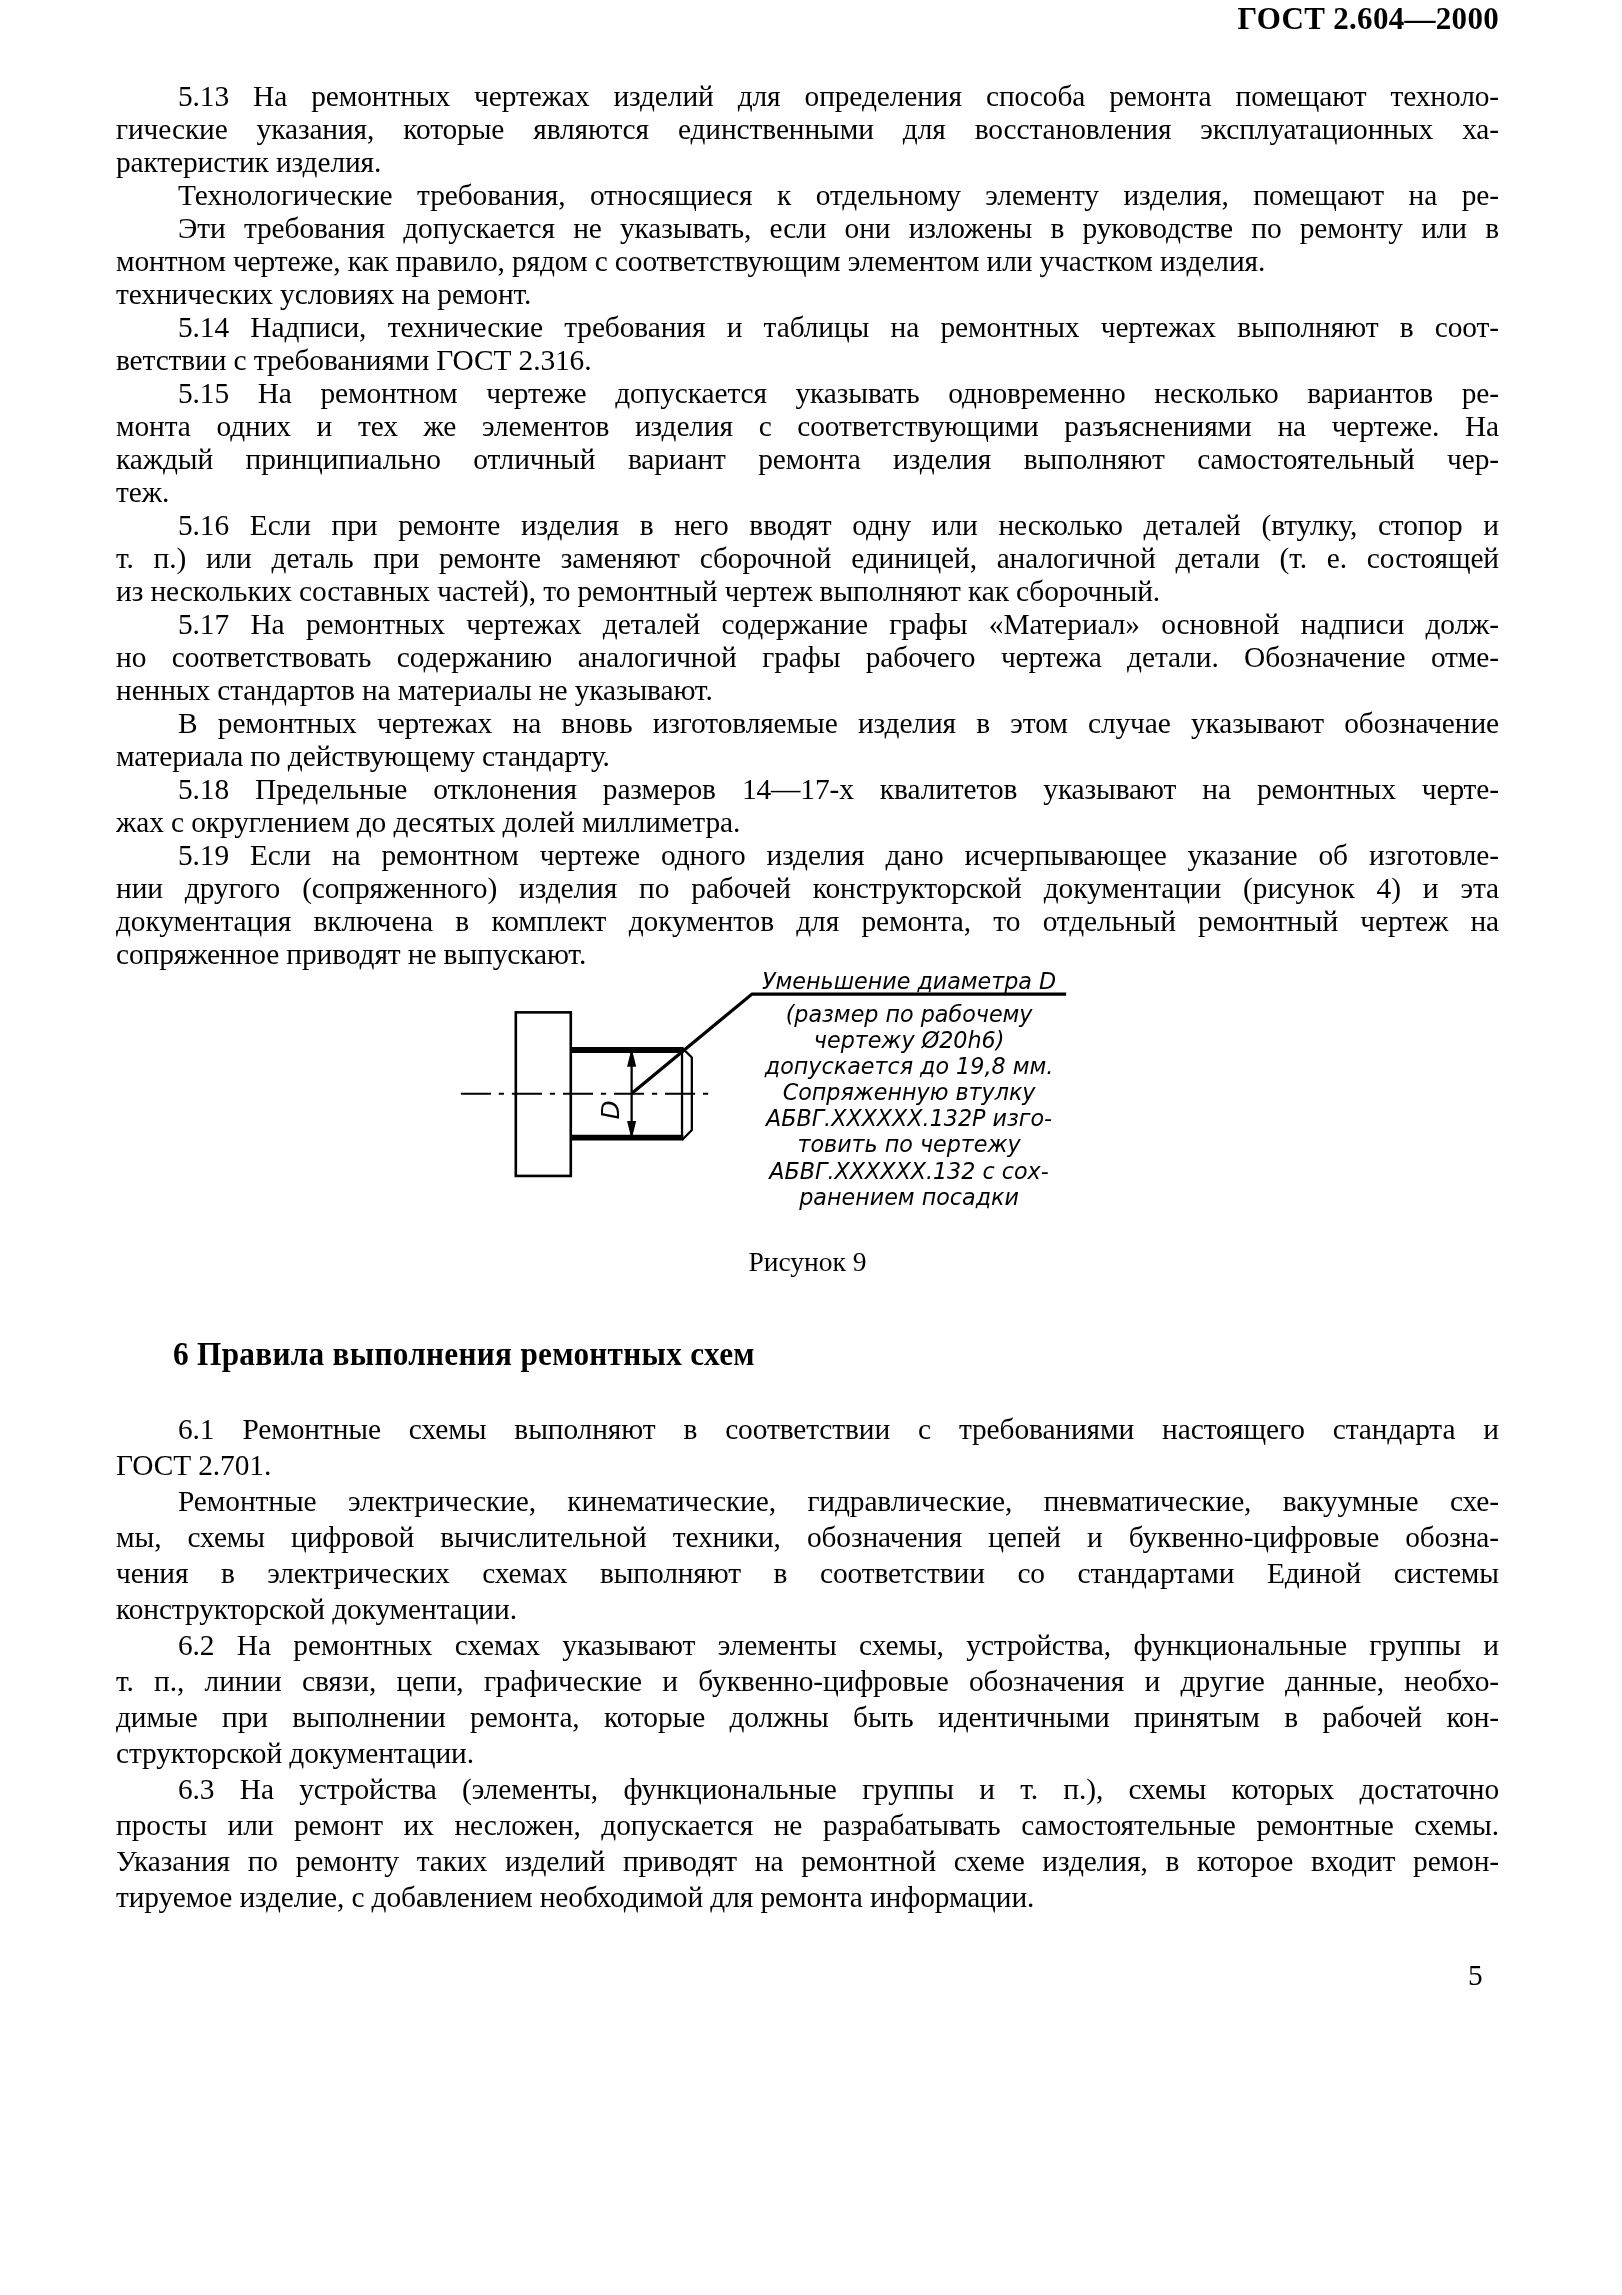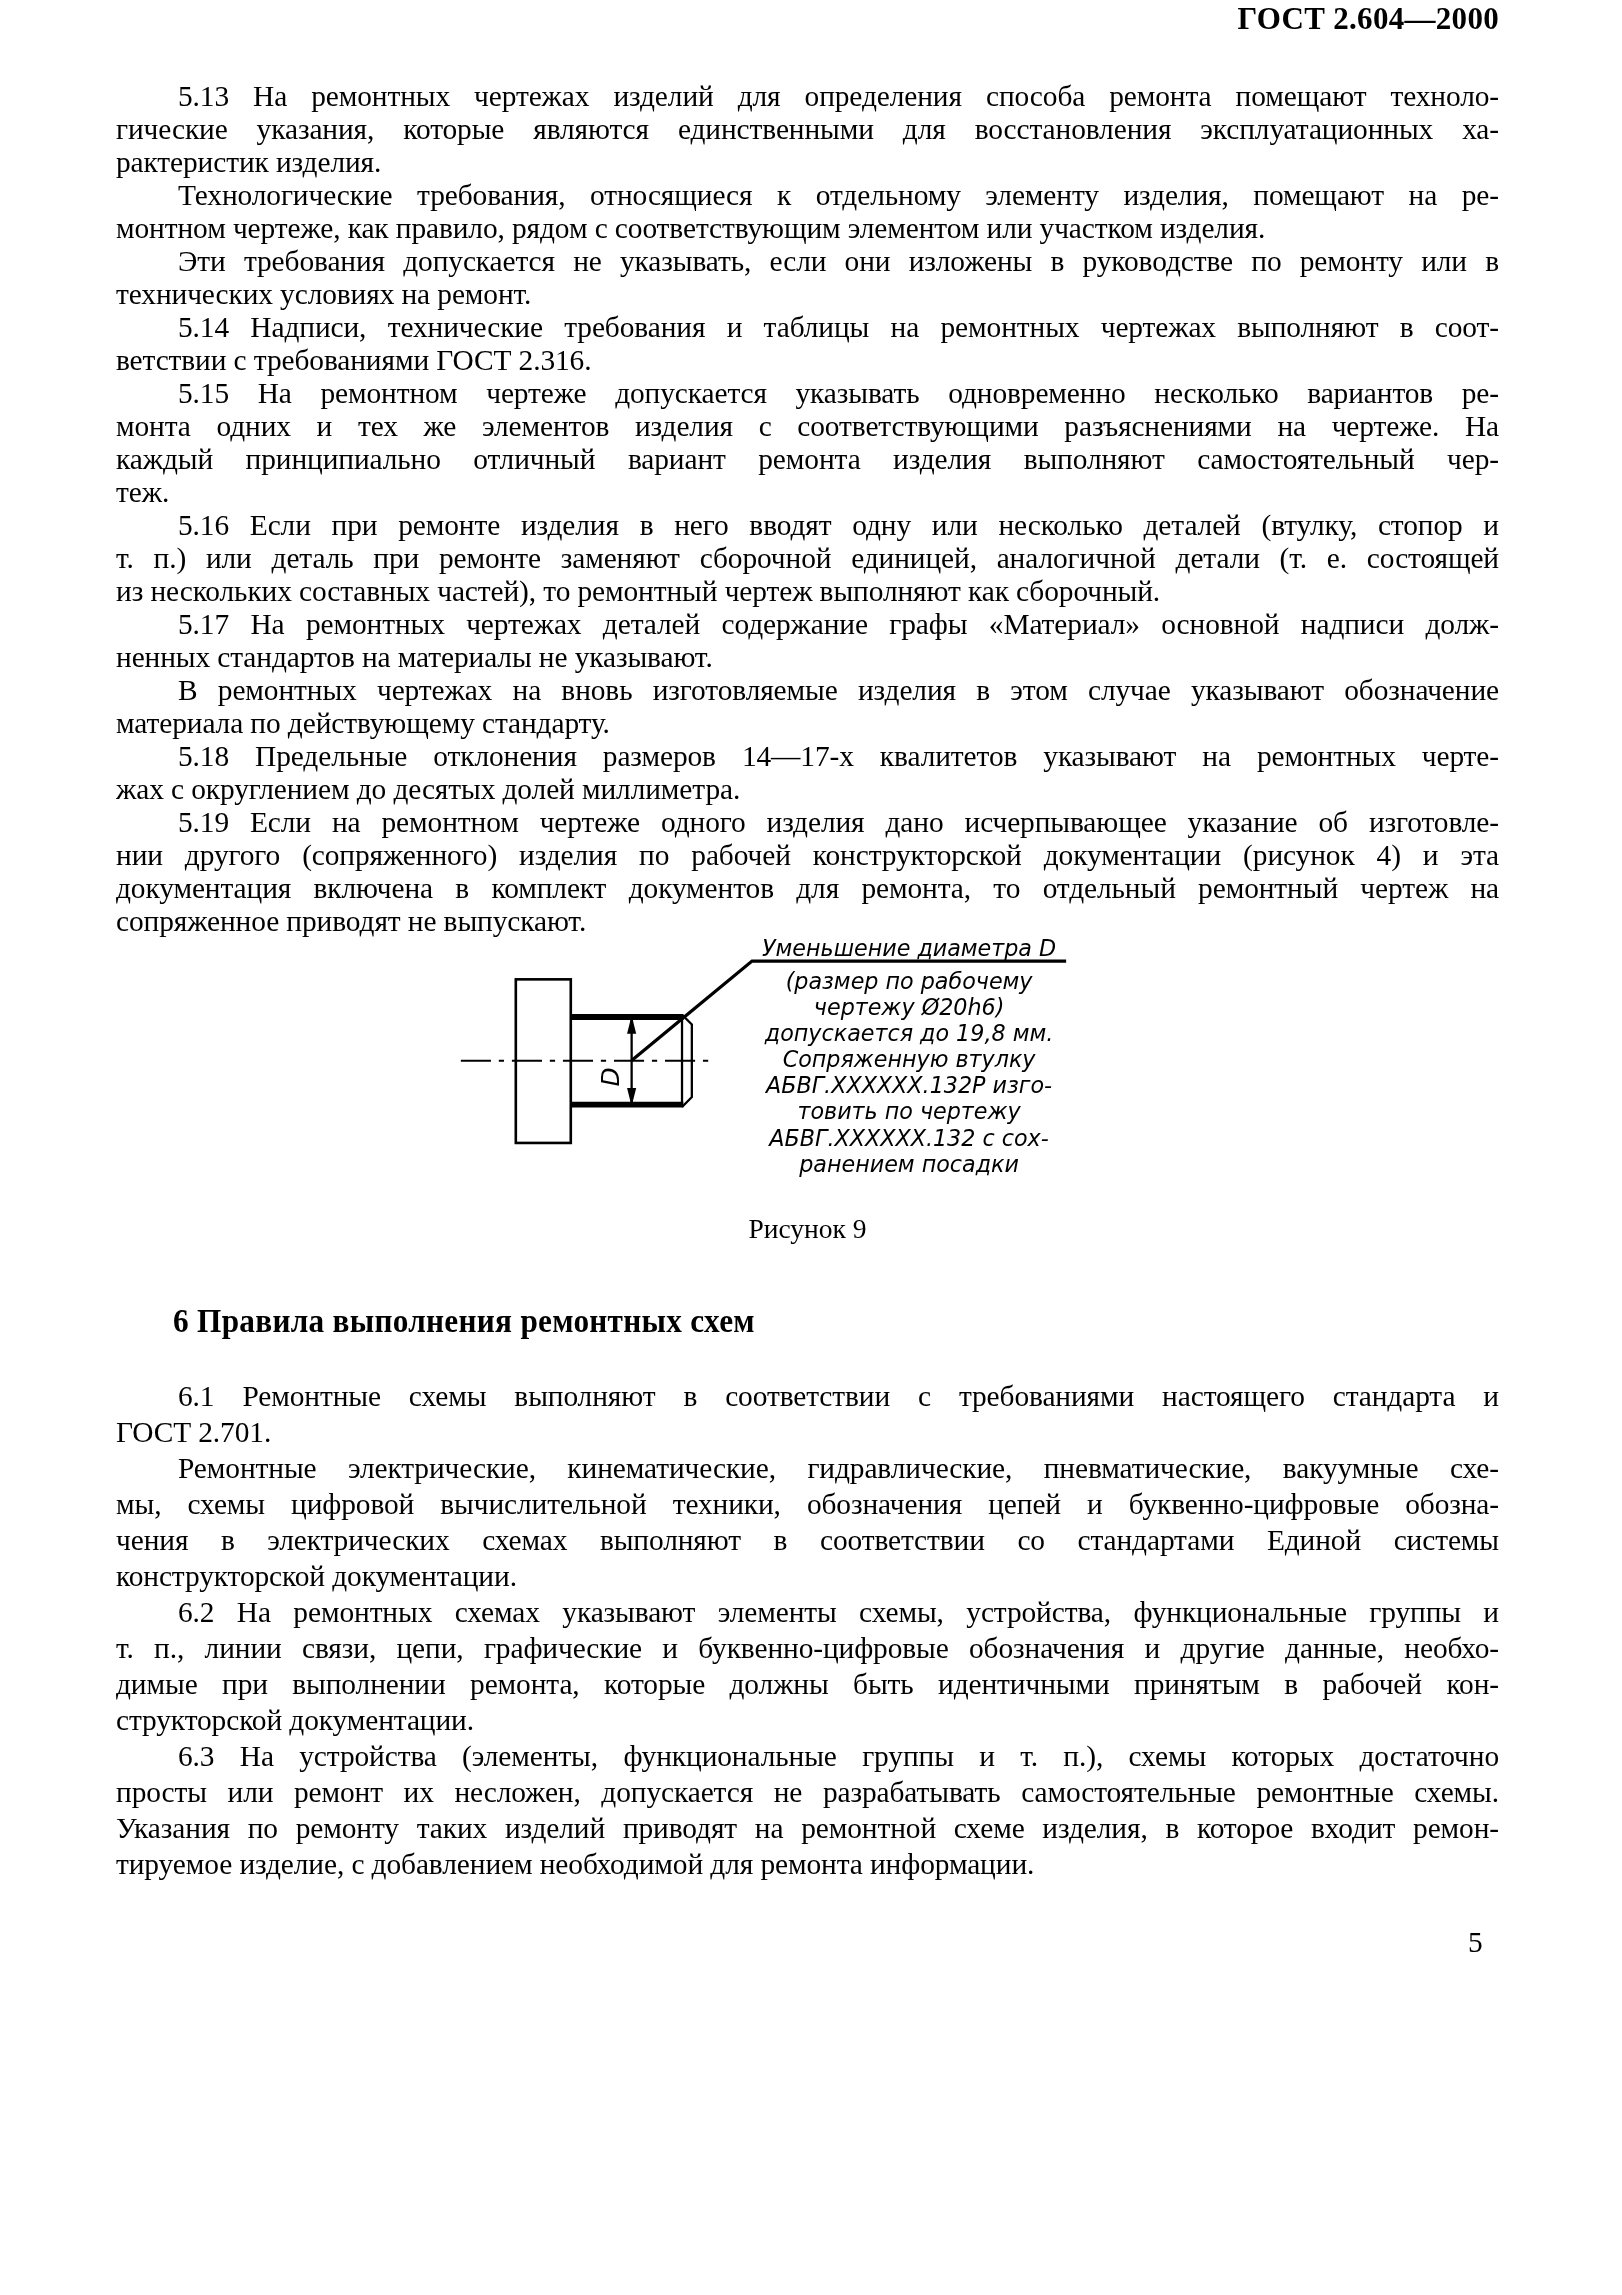--- a/index.html
+++ b/index.html
@@ -81,33 +81,34 @@
 
 <div class="page">
 
   <div class="doc-header">ГОСТ 2.604—2000</div>
 
   <section class="sec sec5" id="sec5-body">
       <div class="ln first">5.13  На ремонтных чертежах изделий для определения способа ремонта помещают техноло-</div>
       <div class="ln">гические указания, которые являются единственными для восстановления эксплуатационных ха-</div>
       <div class="ln last">рактеристик изделия.</div>
       <div class="ln first">Технологические требования, относящиеся к отдельному элементу изделия, помещают на ре-</div>
+      <div class="ln first">Эти требования допускается не указывать, если они изложены в руководстве по ремонту или в</div>
       <div class="ln last">монтном чертеже, как правило, рядом с соответствующим элементом или участком изделия.</div>
-      <div class="ln first">Эти требования допускается не указывать, если они изложены в руководстве по ремонту или в</div>
       <div class="ln last">технических условиях на ремонт.</div>
       <div class="ln first">5.14  Надписи, технические требования и таблицы на ремонтных чертежах выполняют в соот-</div>
       <div class="ln last">ветствии с требованиями ГОСТ 2.316.</div>
       <div class="ln first">5.15  На ремонтном чертеже допускается указывать одновременно несколько вариантов ре-</div>
       <div class="ln">монта одних и тех же элементов изделия с соответствующими разъяснениями на чертеже. На</div>
       <div class="ln">каждый принципиально отличный вариант ремонта изделия выполняют самостоятельный чер-</div>
       <div class="ln last">теж.</div>
       <div class="ln first">5.16  Если при ремонте изделия в него вводят одну или несколько деталей (втулку, стопор и</div>
       <div class="ln">т. п.) или деталь при ремонте заменяют сборочной единицей, аналогичной детали (т. е. состоящей</div>
       <div class="ln last">из нескольких составных частей), то ремонтный чертеж выполняют как сборочный.</div>
       <div class="ln first">5.17  На ремонтных чертежах деталей содержание графы «Материал» основной надписи долж-</div>
+      <div class="ln">но соответствовать содержанию аналогичной графы рабочего чертежа детали. Обозначение отме-</div>
       <div class="ln last">ненных стандартов на материалы не указывают.</div>
       <div class="ln first">В ремонтных чертежах на вновь изготовляемые изделия в этом случае указывают обозначение</div>
       <div class="ln last">материала по действующему стандарту.</div>
       <div class="ln first">5.18  Предельные отклонения размеров 14—17-х квалитетов указывают на ремонтных черте-</div>
       <div class="ln last">жах с округлением до десятых долей миллиметра.</div>
       <div class="ln first">5.19  Если на ремонтном чертеже одного изделия дано исчерпывающее указание об изготовле-</div>
       <div class="ln">нии другого (сопряженного) изделия по рабочей конструкторской документации (рисунок 4) и эта</div>
       <div class="ln">документация включена в комплект документов для ремонта, то отдельный ремонтный чертеж на</div>
       <div class="ln last">сопряженное приводят не выпускают.</div>
     </section>

